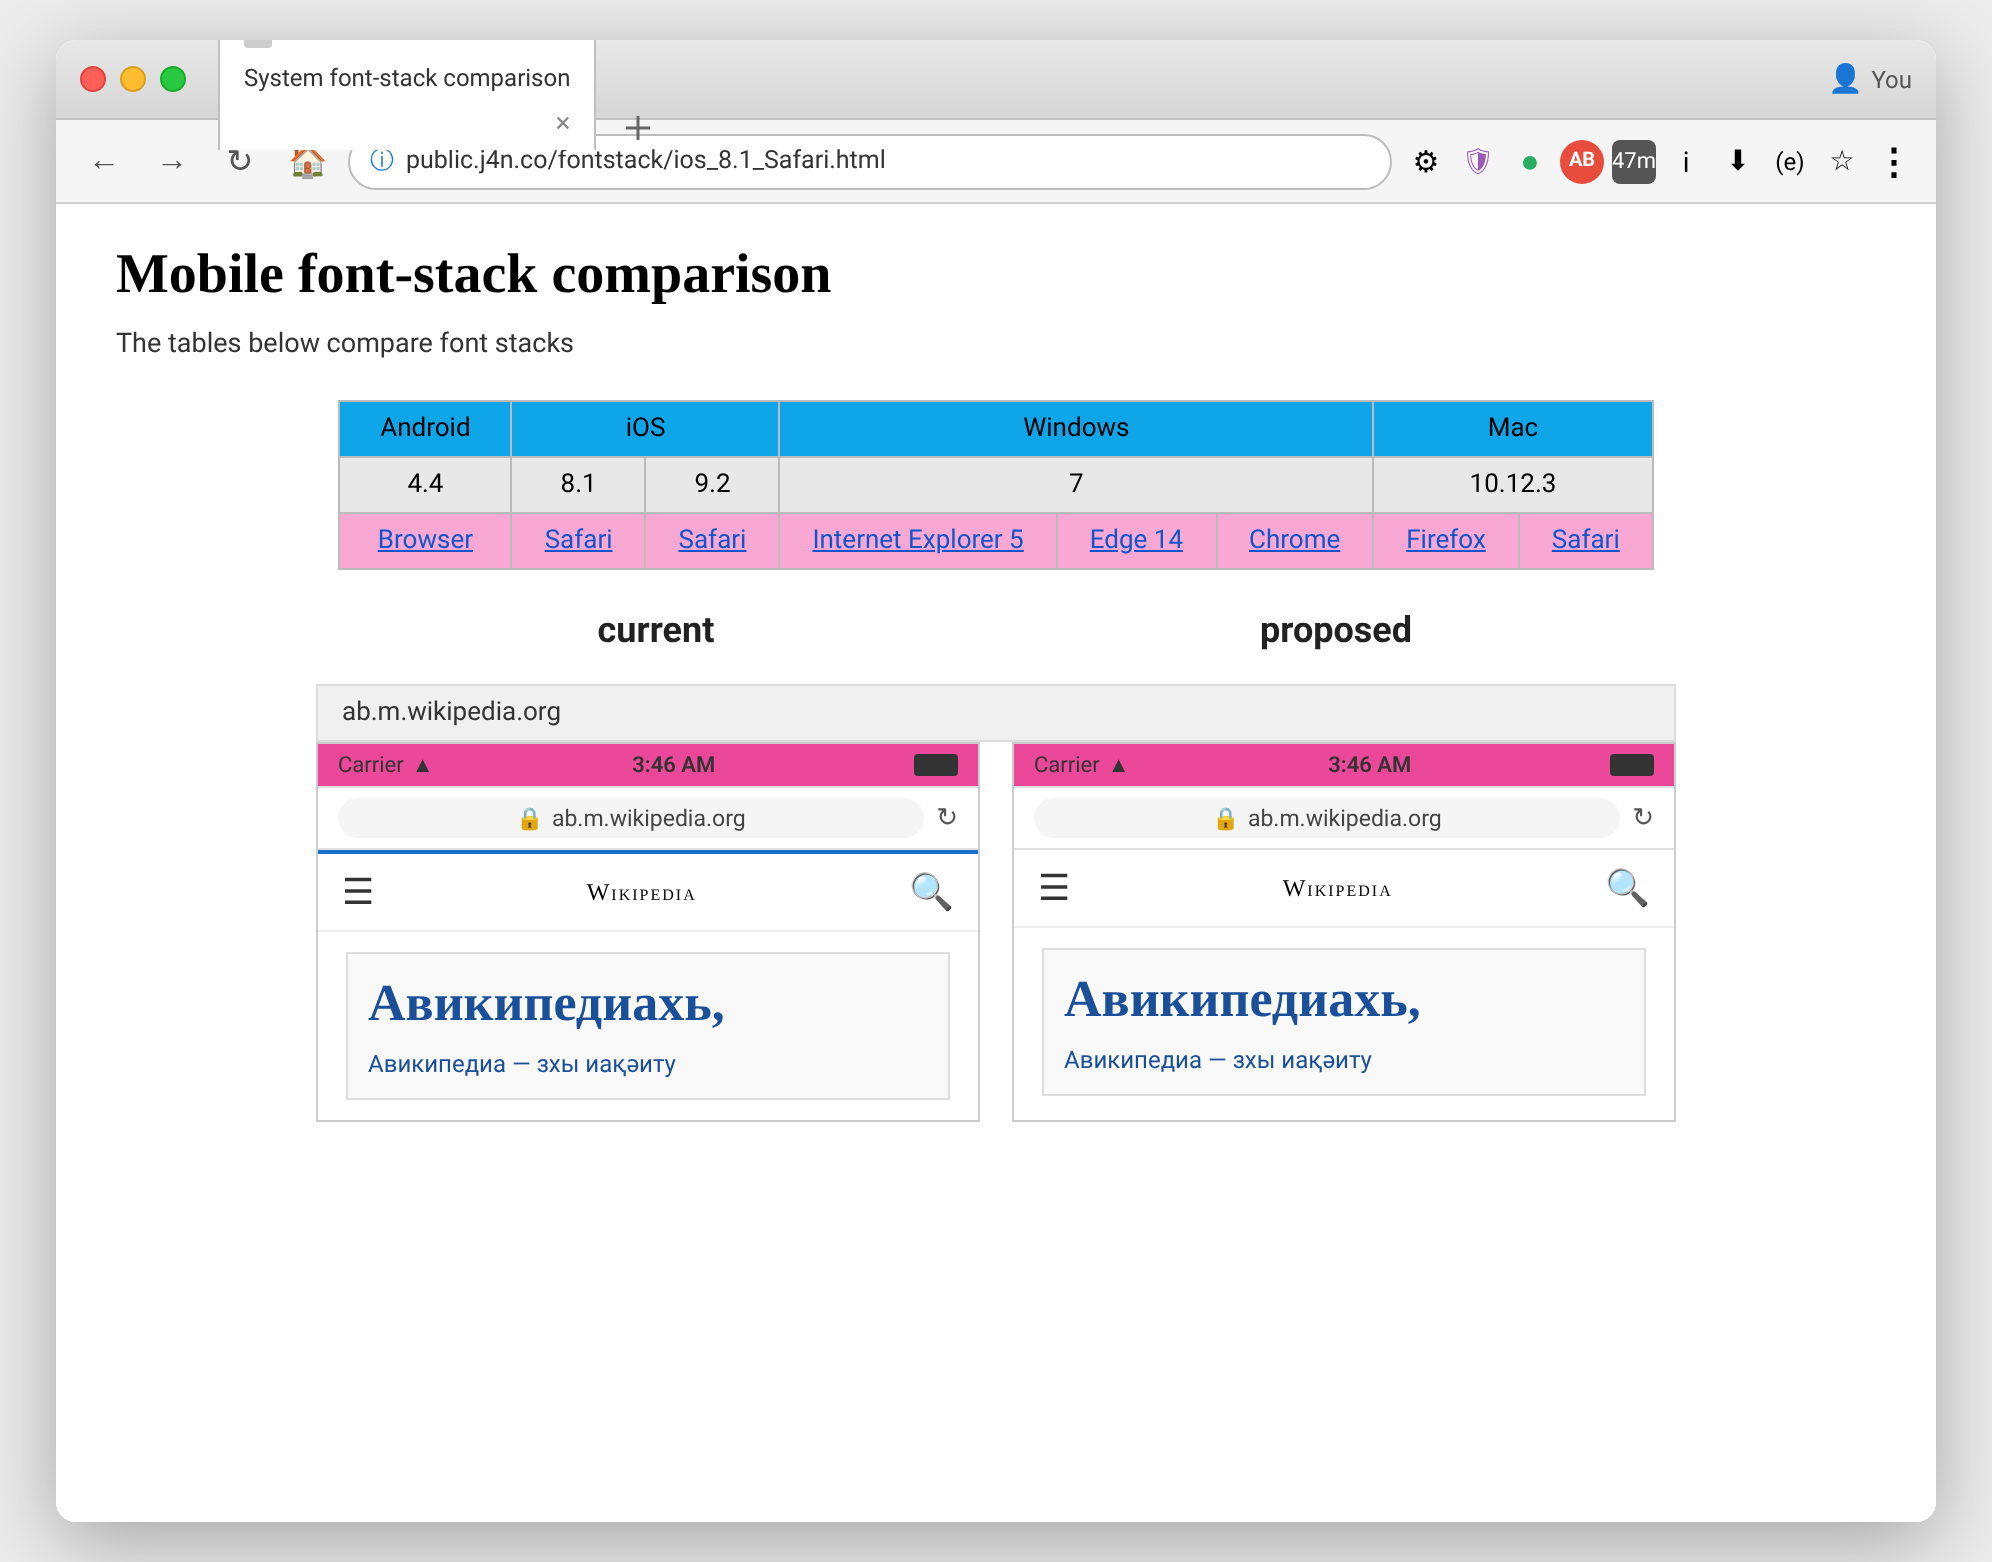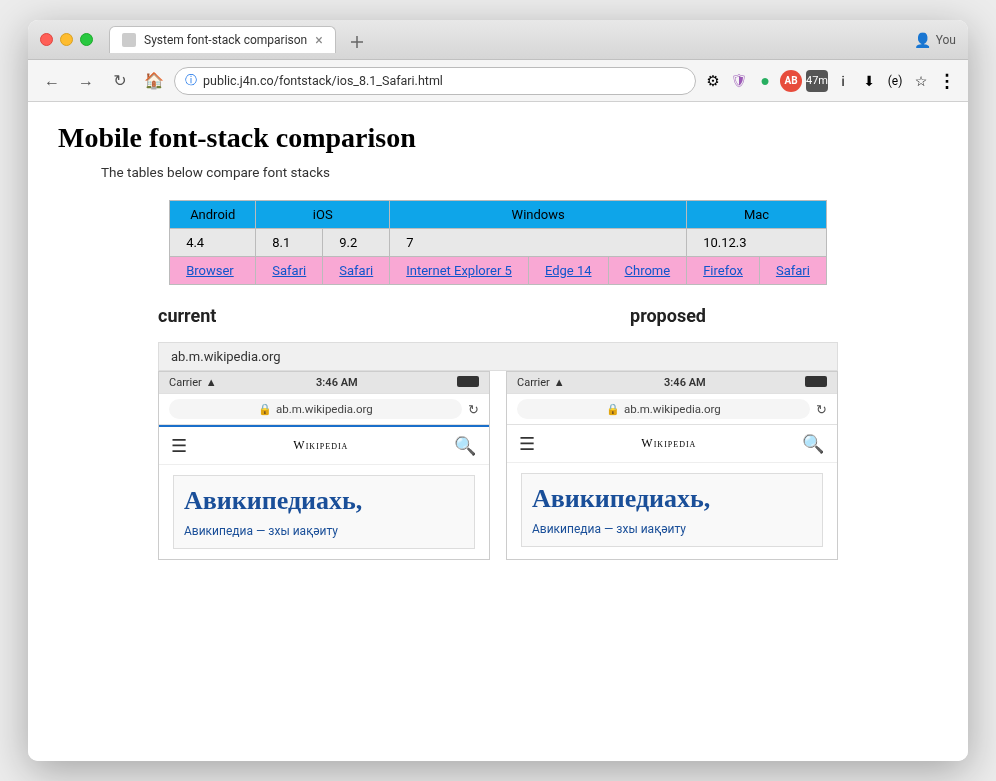--- a/index.html
+++ b/index.html
@@ -55,25 +55,25 @@
       flex: 1;
     }
 
     .tab {
       background: #fff;
       border: 1px solid #c0c0c0;
       border-bottom: none;
       border-radius: 6px 6px 0 0;
       padding: 5px 12px;
       display: flex;
-      align-items: center;
       gap: 8px;
       font-size: 12px;
       color: #333;
       min-width: 180px;
+      flex-direction: column;
     }
 
     .tab-icon {
       width: 14px;
       height: 14px;
       background: #ccc;
       border-radius: 2px;
       flex-shrink: 0;
     }
 
@@ -187,41 +187,41 @@
       font-weight: bold;
       color: #000;
       margin-bottom: 10px;
       font-family: Georgia, serif;
     }
 
     .page-subtitle {
       font-size: 13.5px;
       color: #333;
       margin-bottom: 20px;
-      margin-left: 43px;
     }
 
     
     .comparison-table {
       border-collapse: collapse;
       margin: 0 auto 20px;
       border: 1px solid #bbb;
       font-size: 13px;
     }
 
     .comparison-table th {
       background: #0ea5e9;
       padding: 6px 20px;
       text-align: center;
       border: 1px solid #bbb;
       font-weight: normal;
     }
 
     .comparison-table td {
       padding: 6px 16px;
+      text-align: center;
       border: 1px solid #bbb;
       background: #f0f0f0;
     }
 
     .comparison-table .version-row td {
       background: #e8e8e8;
       font-size: 13px;
     }
 
     .comparison-table .link-row td {
@@ -242,20 +242,21 @@
       display: flex;
       margin: 0 auto 16px;
       width: 680px;
       justify-content: space-around;
     }
 
     .label-current {
       font-size: 18px;
       font-weight: bold;
       color: #222;
+      text-align: center;
       flex: 1;
     }
 
     .label-proposed {
       font-size: 18px;
       font-weight: bold;
       color: #222;
       text-align: center;
       flex: 1;
     }
@@ -281,23 +282,23 @@
     }
 
     .phone-frame {
       flex: 1;
       border: 1px solid #ccc;
       background: #fff;
       overflow: hidden;
     }
 
     .phone-status-bar {
-      background: #e5e5e5;
-      display: flex;
-      align-items: flex-start;
+      background: #ec4899;
+      display: flex;
+      align-items: center;
       justify-content: space-between;
       padding: 4px 10px;
       font-size: 11px;
       color: #333;
     }
 
     .phone-status-left {
       display: flex;
       align-items: center;
       gap: 4px;

